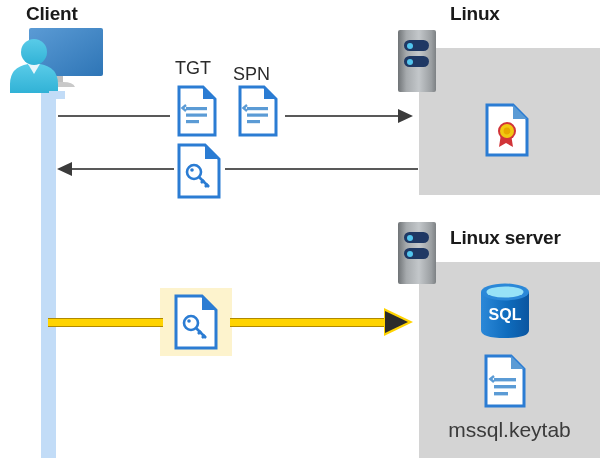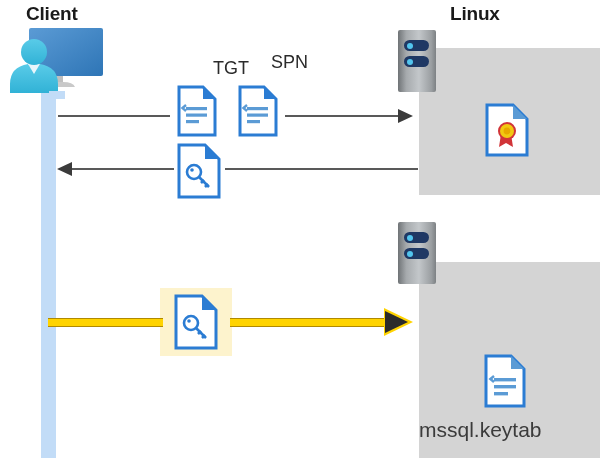--- a/index.html
+++ b/index.html
@@ -82,24 +82,23 @@
   #spn-doc { left: 238px; top: 85px; }
   #key-doc-return { left: 177px; top: 143px; width: 44px; height: 56px; }
   #ticket-doc { left: 174px; top: 294px; width: 44px; height: 56px; }
   #keytab-doc { left: 484px; top: 354px; width: 42px; height: 54px; }
 
   
   .small-label {
     font-size: 18px;
     color: #2b2b2b;
     letter-spacing: 0px;
-    margin-left: 38px;
   }
   #tgt-label { left: 175px; top: 58px; }
-  #spn-label { left: 233px; top: 52px; }
+  #spn-label { left: 233px; top: 64px; }
 
   
   .arrow-line {
     height: 2px;
     background: #595959;
   }
   #arrow1-seg1 { left: 58px;  top: 115px; width: 112px; }
   #arrow1-seg2 { left: 285px; top: 115px; width: 117px; }
   #arrow1-head {
     left: 398px; top: 109px;
@@ -151,41 +150,42 @@
   
   #sql-icon { left: 478px; top: 282px; width: 54px; height: 58px; }
 
   
   #cert-icon { left: 485px; top: 103px; width: 44px; height: 54px; }
 
   
   #keytab-label {
     left: 419px; top: 418px;
     width: 181px;
-    text-align: left;
+    text-align: center;
     font-size: 21px;
     color: #3b3b3b;
   }
 </style>
 </head>
 <body>
 
 <div id="canvas">
 
   <div class="abs" id="client-lifeline"></div>
 
   <div class="abs panel" id="dc-panel"></div>
   <div class="abs panel" id="linux-panel"></div>
 
   <div class="abs title" id="client-title">Client</div>
 
   <div class="abs title" id="dc-title">
     <div>Linux</div>
   </div>
 
+  <div class="abs title" id="linux-title">Linux server</div>
 
   <div class="abs" id="client-monitor-glyph">
     <svg width="100" height="72" viewBox="0 0 100 72">
       <defs>
         <linearGradient id="gMon" x1="0" y1="0" x2="1" y2="1">
           <stop offset="0%" stop-color="#5b9bd5"></stop>
           <stop offset="100%" stop-color="#2e75b6"></stop>
         </linearGradient>
         <linearGradient id="gPerson" x1="0" y1="0" x2="0" y2="1">
           <stop offset="0%" stop-color="#59cbe8"></stop>
@@ -294,20 +294,35 @@
       <path d="M28 2 l14 14 h-14 z" fill="#5b9bd5"></path>
 
       <path d="M16 31 l-2 13 l7 -4 l7 4 l-2 -13 z" fill="#d13438"></path>
 
       <circle cx="22" cy="28" r="9" fill="#d13438"></circle>
       <circle cx="22" cy="28" r="7" fill="#f2c811"></circle>
       <circle cx="22" cy="28" r="3.4" fill="#e8a700"></circle>
     </svg>
   </div>
 
+  <div class="abs" id="sql-icon">
+    <svg width="54" height="58" viewBox="0 0 54 58">
+      <defs>
+        <linearGradient id="gSql" x1="0" y1="0" x2="1" y2="0">
+          <stop offset="0%" stop-color="#2b88d8"></stop>
+          <stop offset="55%" stop-color="#0f6cbd"></stop>
+          <stop offset="100%" stop-color="#0a55a0"></stop>
+        </linearGradient>
+      </defs>
+      <path d="M3 10 v38 q0 8 24 8 q24 0 24 -8 v-38 z" fill="url(#gSql)"></path>
+      <ellipse cx="27" cy="10" rx="24" ry="8.5" fill="#2b88d8"></ellipse>
+      <ellipse cx="27" cy="10" rx="18.5" ry="5.6" fill="#97e2f7"></ellipse>
+      <text x="27" y="38" font-family="Liberation Sans, sans-serif" font-size="16" font-weight="bold" fill="#ffffff" text-anchor="middle">SQL</text>
+    </svg>
+  </div>
 
   <div class="abs" id="keytab-doc">
     <svg width="42" height="54" viewBox="0 0 42 54">
       <path d="M2 2 h25 l13 13 v37 h-38 z" fill="#ffffff" stroke="#2b7cd3" stroke-width="3"></path>
       <path d="M27 2 l13 13 h-13 z" fill="#5b9bd5"></path>
       <g fill="#5b9bd5">
         <rect x="10" y="24" width="22" height="3.4"></rect>
         <rect x="10" y="31" width="22" height="3.4"></rect>
         <rect x="10" y="38" width="14" height="3.4"></rect>
       </g>

